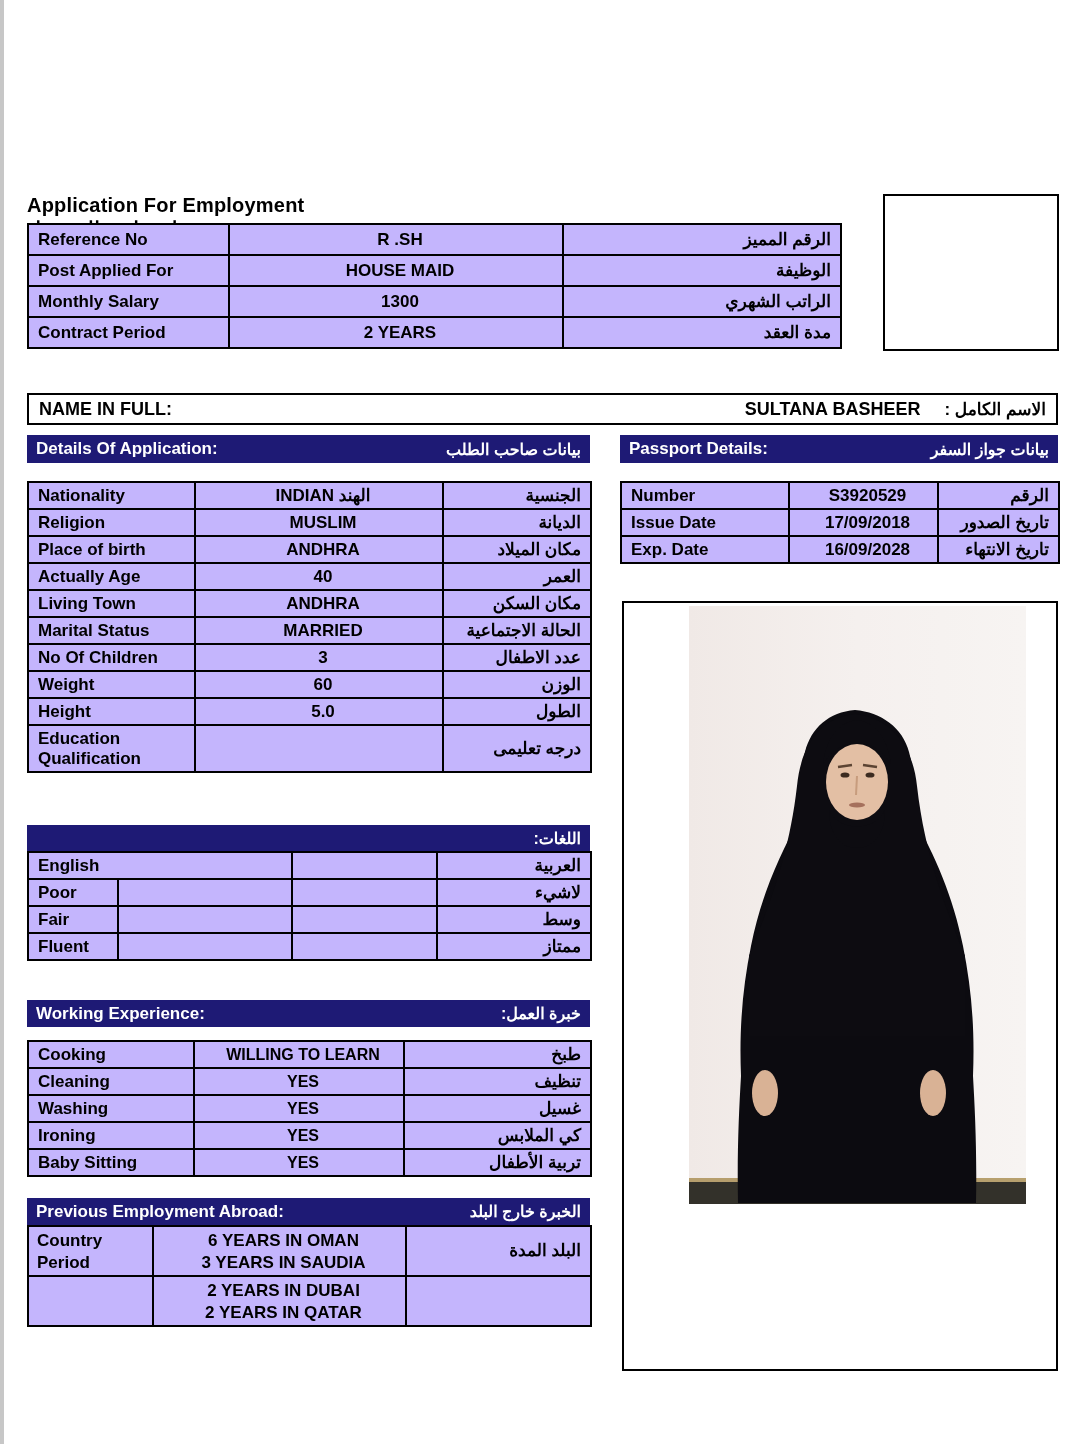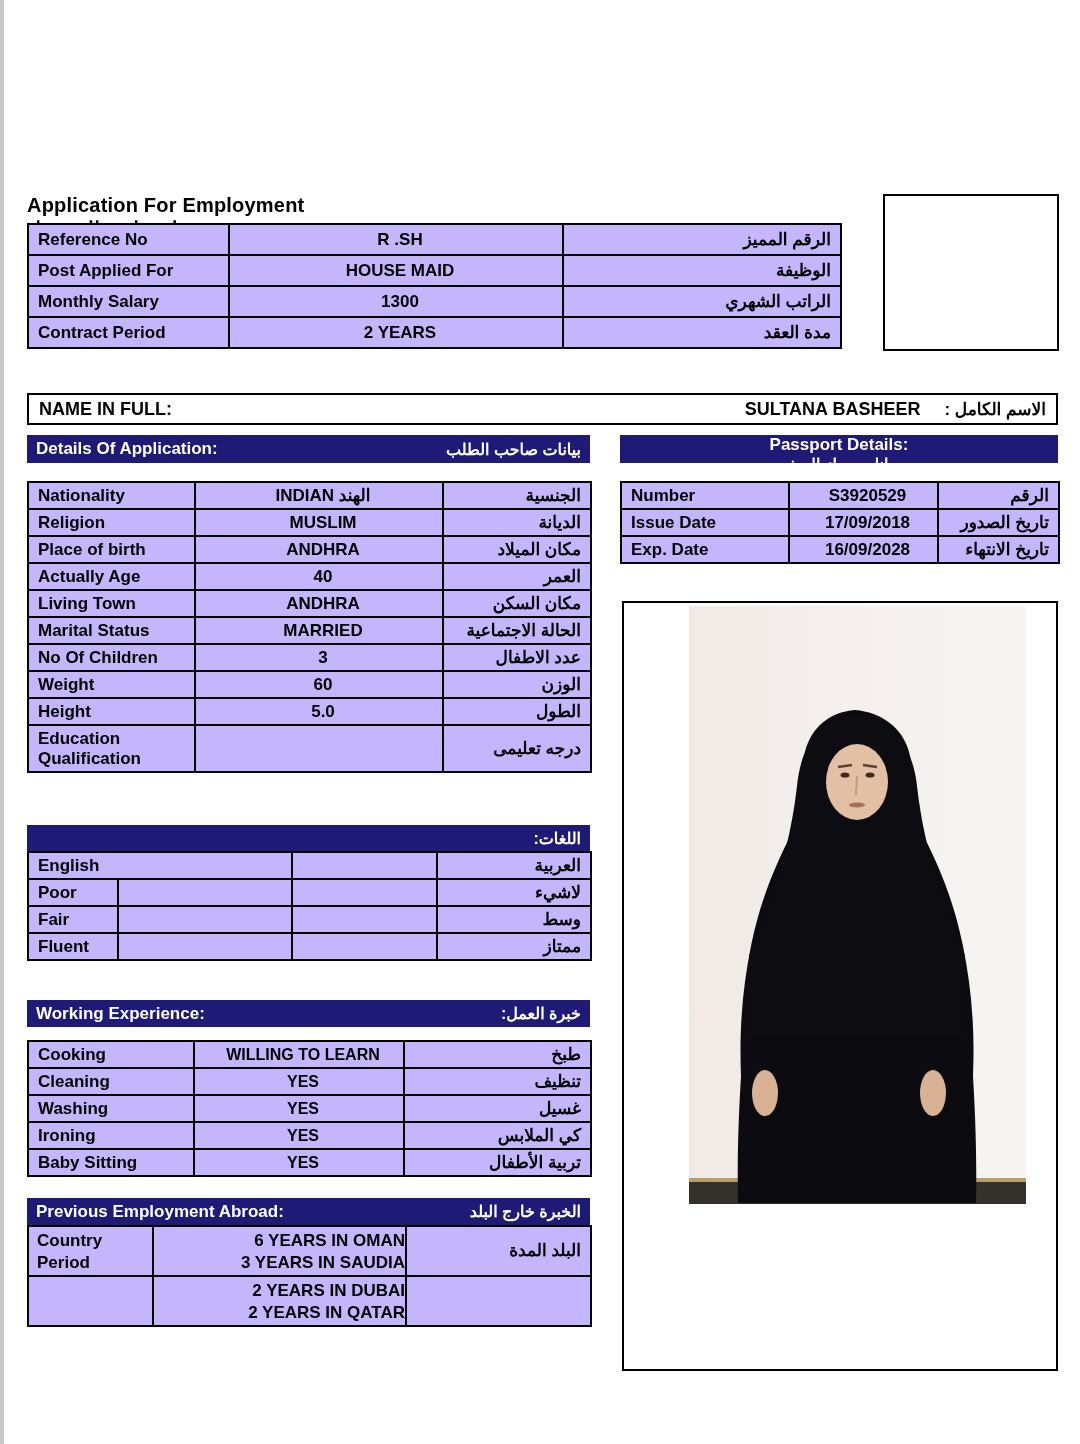--- a/index.html
+++ b/index.html
@@ -27,21 +27,21 @@
 
   .name-row { position:absolute; left:27px; top:393px; width:1031px; height:32px; border:2px solid #000; display:flex; align-items:center; background:#fff; }
   .name-label { font-size:18px; padding-left:10px; }
   .name-value { font-size:18px; margin-left:auto; }
   .name-ar { font-size:17px; direction:rtl; margin-left:24px; padding-right:10px; }
 
   .bar { position:absolute; background:#1e1a75; color:#fff; display:flex; justify-content:space-between; align-items:center; padding:0 9px; }
   .bar .en { font-size:17px; }
   .bar .arb { font-size:16px; direction:rtl; }
   .bar-details  { left:20px;  top:435px;  width:563px; height:28px;margin-left:7px; }
-  .bar-passport { left:620px; top:435px;  width:438px; height:28px;flex-direction:column; }
+  .bar-passport { left:620px; top:435px;  width:438px; height:28px; }
   .bar-languages{ left:27px;  top:825px;  width:563px; height:26px; justify-content:flex-end;padding-left:40px; }
   .bar-working  { left:27px;  top:1000px; width:563px; height:27px; }
   .bar-previous { left:27px;  top:1198px; width:563px; height:27px; }
 
   .details-table { left:27px; top:481px; width:563px; }
   .details-table td { height:27px; }
   .details-table tr.tall td { height:47px; }
   .details-table td.lbl { line-height:1.15; }
 
   .passport-table { left:620px; top:481px; width:438px; }
@@ -52,21 +52,21 @@
 
   .working-table { left:27px; top:1040px; width:563px; }
   .working-table td { height:27px; }
   .working-table td.val { font-size:16px; }
 
   .previous-table { left:27px; top:1225px; width:563px; }
   .previous-table td { height:49px; vertical-align:top; padding-top:3px; }
   .previous-table td.ar { vertical-align:middle; padding-top:0; }
   .pre { white-space:pre-line; line-height:1.32; }
   .previous-table td.lbl { padding-left:8px; }
-  .previous-table td.vleft { text-align:right; padding-left:8px; font-size:17px; }
+  .previous-table td.vleft { text-align:center; padding-left:8px; font-size:17px; }
 
   .photo-frame { position:absolute; left:622px; top:601px; width:436px; height:770px; border:2px solid #000; background:#fff; }
   .photo-img { position:absolute; left:65px; top:3px; width:337px; height:598px; }
   .photo-img svg { display:block; width:100%; height:100%; }
 </style>
 </head>
 <body>
 
 <div>
   <div class="scan-edge"></div>

